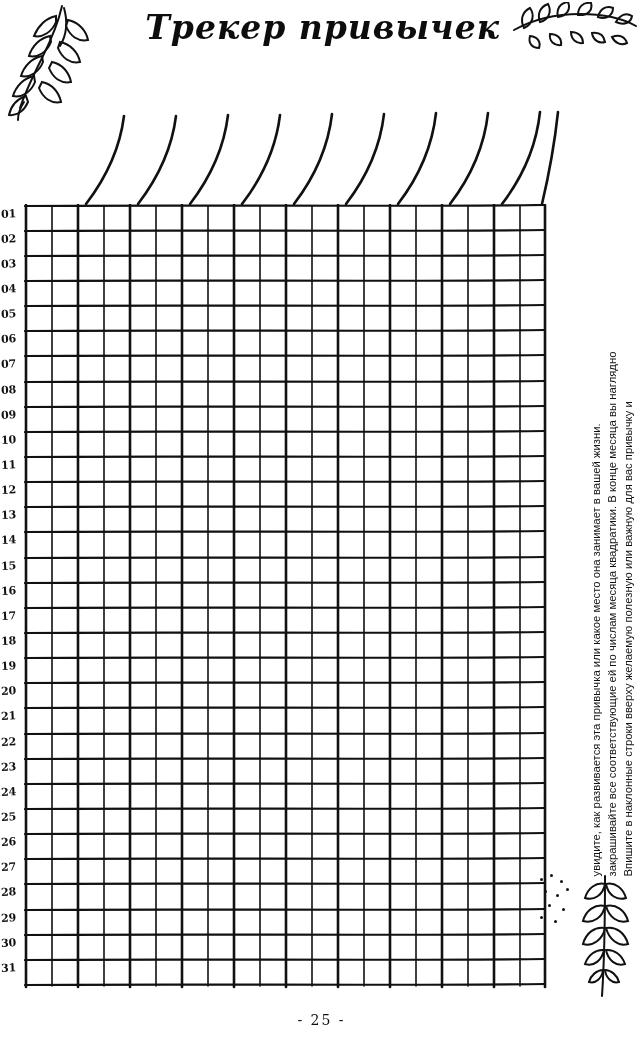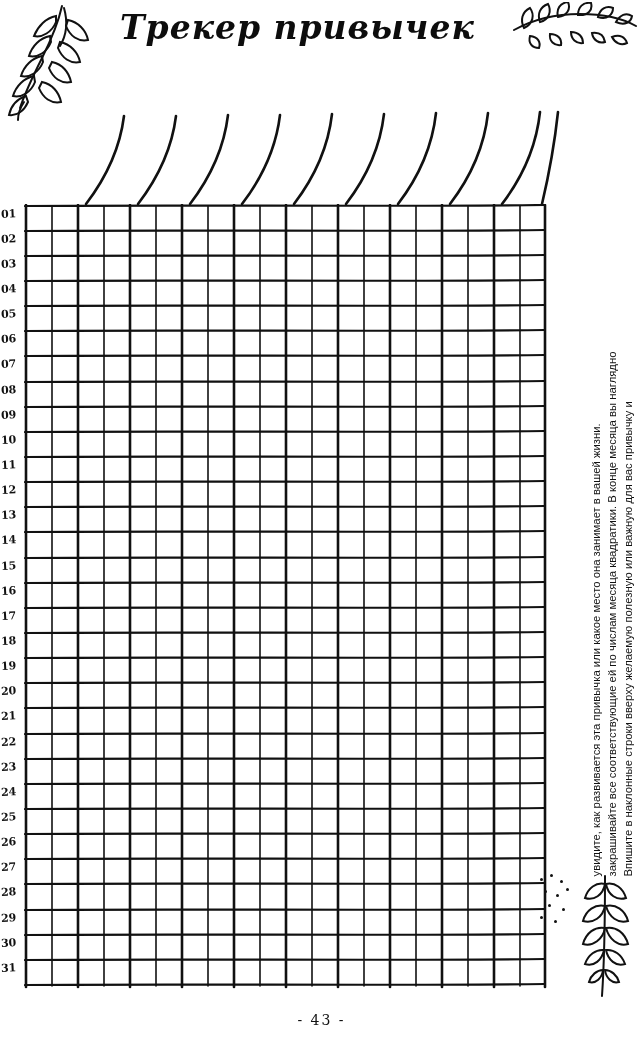--- a/index.html
+++ b/index.html
@@ -15,21 +15,21 @@
     font-family: "Liberation Sans", sans-serif;
     color: #111111;
   }
 
   
   #page-title {
     position: absolute;
     left: 120px;
     top: 8px;
     width: 380px;
-    text-align: left;
+    text-align: right;
     font-family: "DejaVu Serif", serif;
     font-style: italic;
     font-weight: 700;
     font-size: 33px;
     letter-spacing: 1px;
     color: #0d0d0d;
     white-space: nowrap;
   }
 
   
@@ -314,13 +314,13 @@
   </g>
 </svg>
 </div>
 
 <div id="description">
   <div class="vtext vline-0">Впишите в наклонные строки вверху желаемую полезную или важную для вас привычку и</div>
   <div class="vtext vline-1">закрашивайте все соответствующие ей по числам месяца квадратики. В конце месяца вы наглядно</div>
   <div class="vtext vline-2">увидите, как развивается эта привычка или какое место она занимает в вашей жизни.</div>
 </div>
 
-<div id="page-footer">- 43 -</div>
+<div id="page-footer">- 25 -</div>
 
 </body></html>

